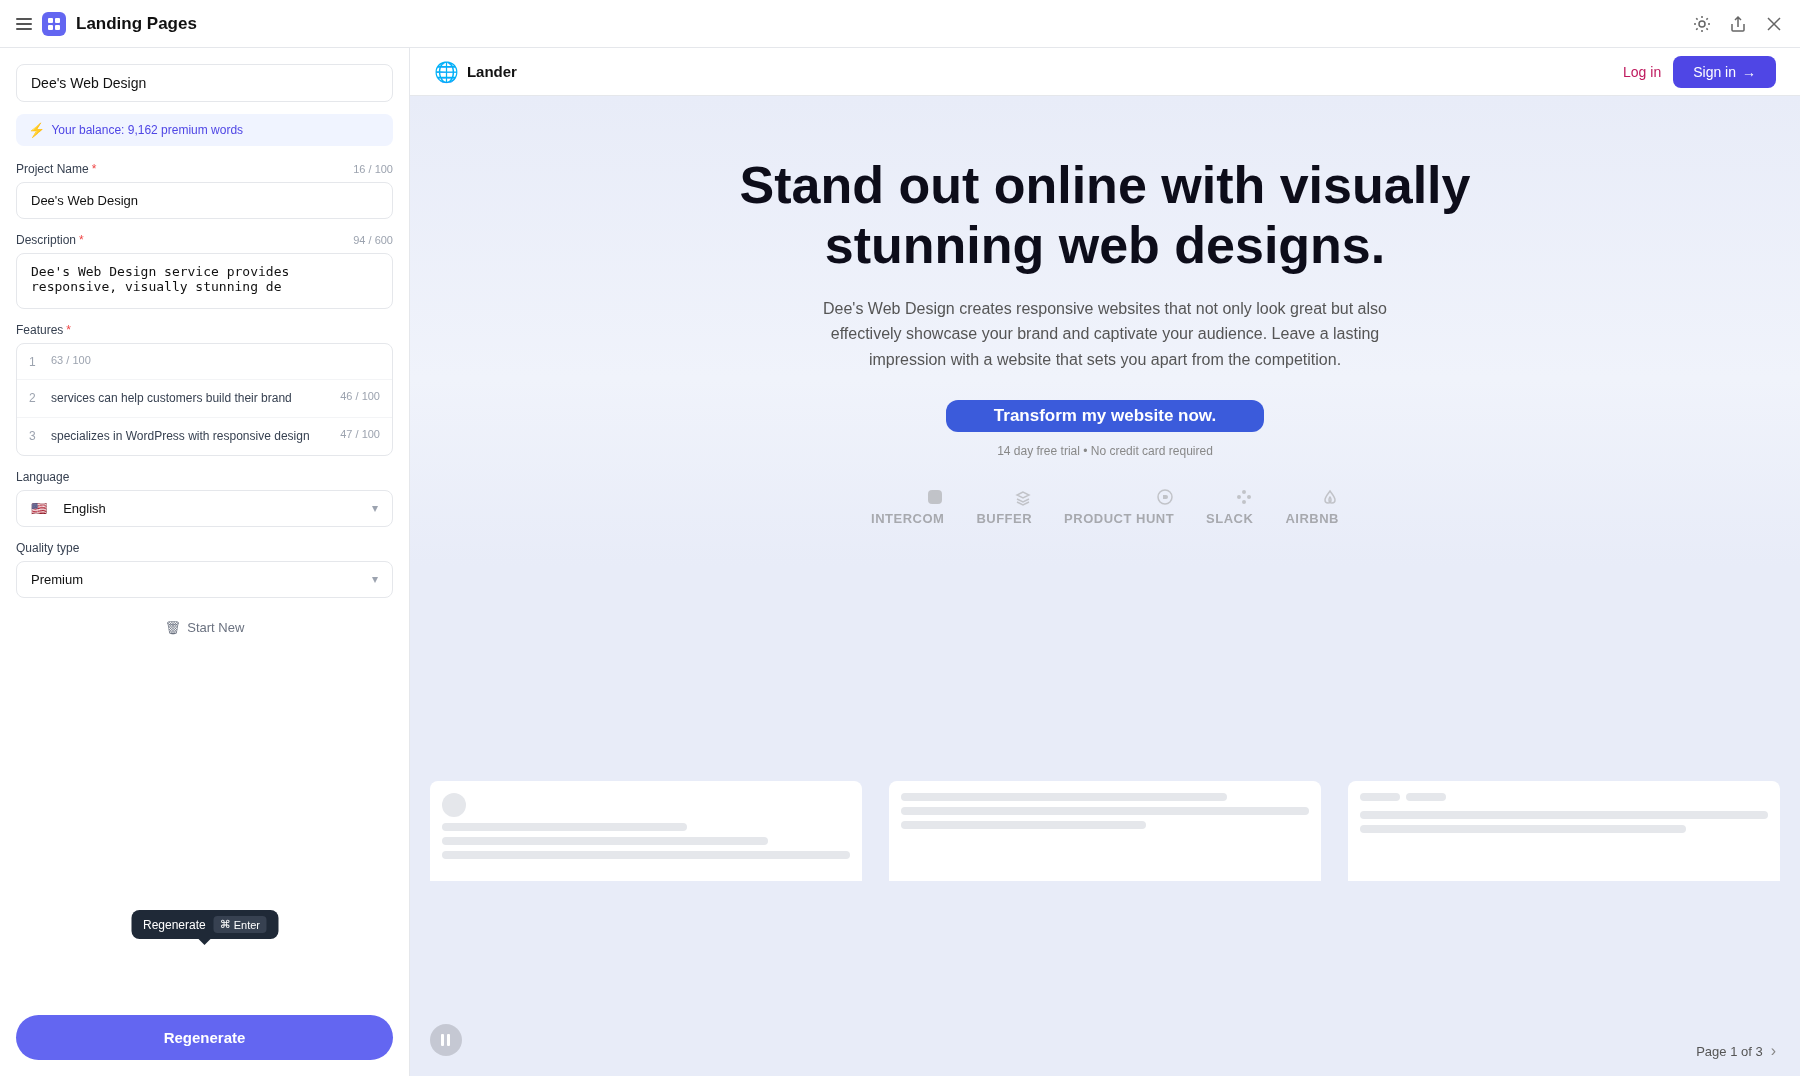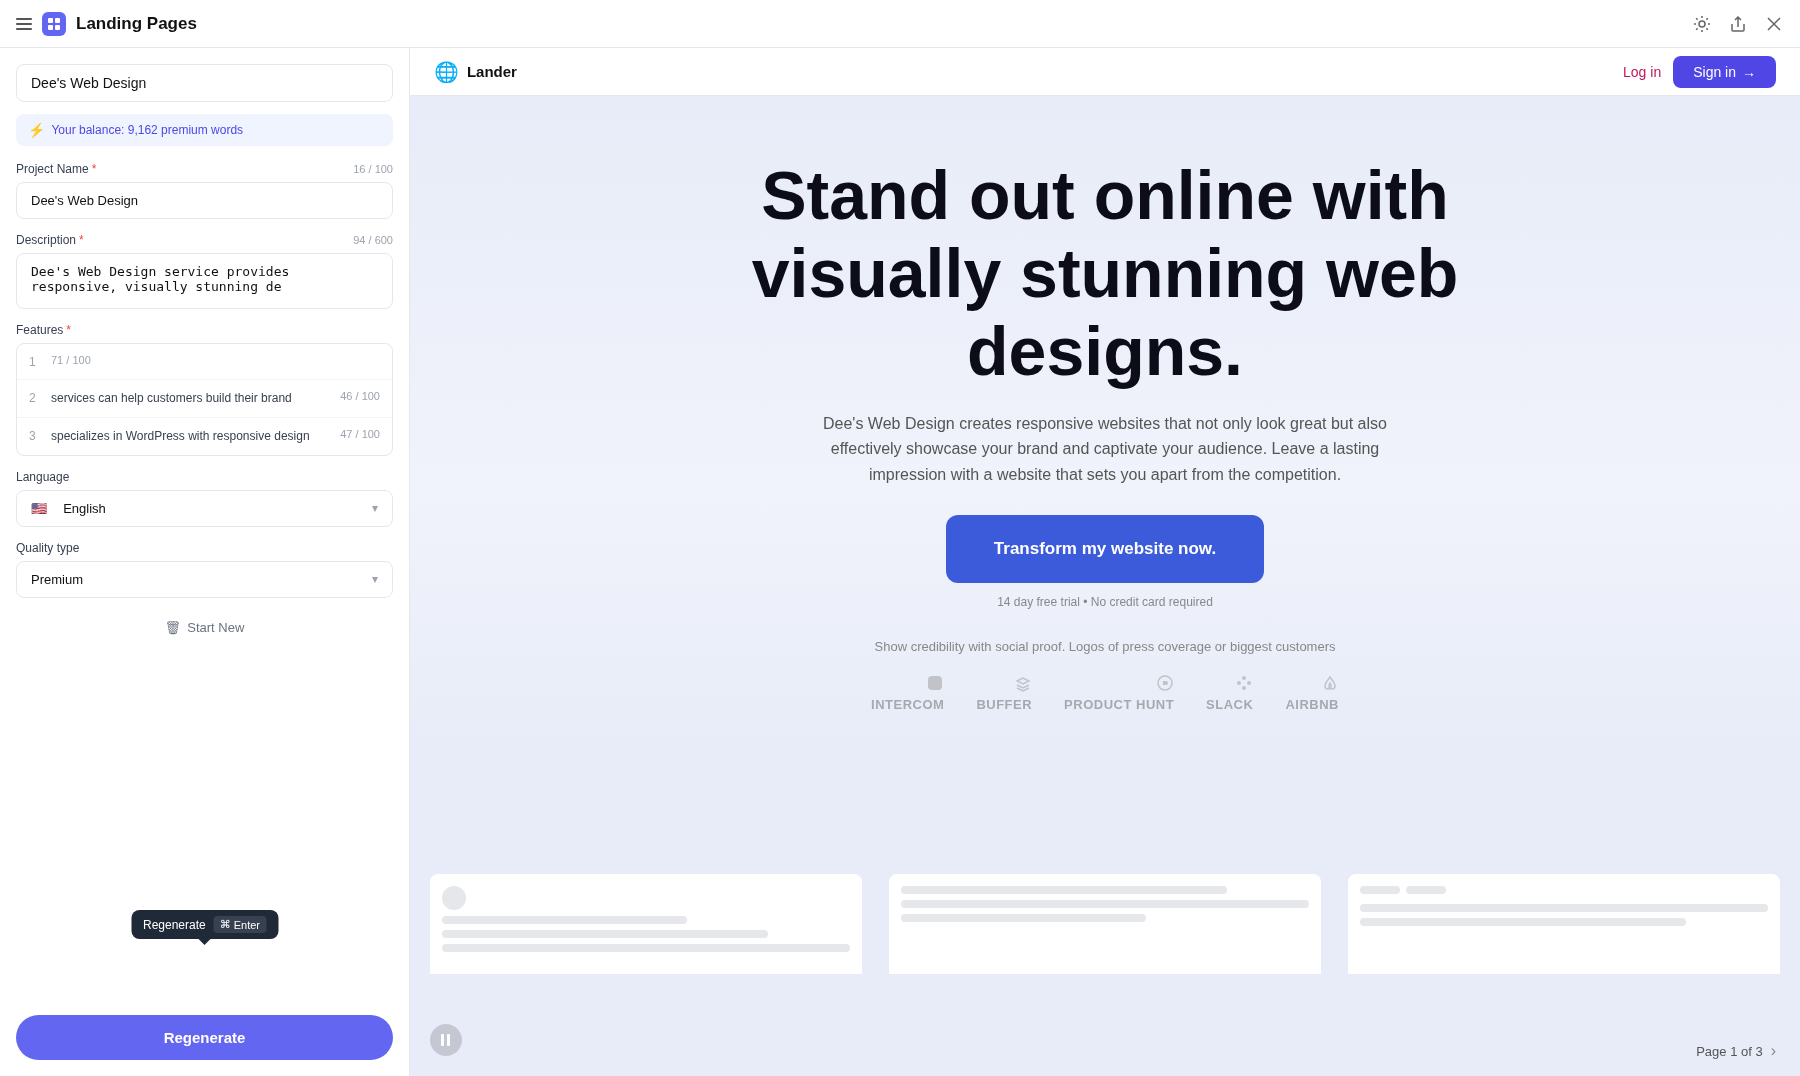--- a/index.html
+++ b/index.html
@@ -251,42 +251,42 @@
     }
 
     
     .hero-section {
       background: linear-gradient(180deg, #e8ecf8 0%, #f0f3fb 60%, #e8ecf8 100%);
       padding: 60px 120px 40px;
       text-align: center;
       flex-shrink: 0;
     }
     .hero-title {
-      font-size: 68px;
+      font-size: 52px;
       font-weight: 800;
       color: #0d0d1a;
       line-height: 1.15;
       margin-bottom: 20px;
       max-width: 820px;
       margin-left: auto;
       margin-right: auto;
     }
     .hero-subtitle {
       font-size: 16px;
       color: #555;
       line-height: 1.6;
       max-width: 580px;
       margin: 0 auto 28px;
     }
     .hero-cta {
       background: #3b5bdb;
       color: #fff;
       border: none;
       border-radius: 12px;
-      padding: 24px 48px;
+      padding: 6px 48px;
       font-size: 17px;
       font-weight: 600;
       cursor: pointer;
       display: inline-block;
       margin-bottom: 12px;
     }
     .hero-disclaimer {
       font-size: 12px;
       color: #888;
       margin-bottom: 30px;
@@ -457,21 +457,21 @@
     <div class="features-section">
       <div class="form-label">
         <span class="form-label-text">
           <span>Features</span>
           <span class="required">*</span>
         </span>
       </div>
       <div class="features-list">
         <div class="feature-item">
           <span class="feature-num">1</span>
-          <span class="feature-count">71 / 100</span>
+          <span class="feature-count">63 / 100</span>
         </div>
         <div class="feature-item">
           <span class="feature-num">2</span>
           <span class="feature-text">services can help customers build their brand</span>
           <span class="feature-count">46 / 100</span>
         </div>
         <div class="feature-item">
           <span class="feature-num">3</span>
           <span class="feature-text">specializes in WordPress with responsive design</span>
           <span class="feature-count">47 / 100</span>
@@ -536,21 +536,20 @@
       </div>
     </div>
 
     <div class="hero-section">
       <h1 class="hero-title">Stand out online with visually stunning web designs.</h1>
       <p class="hero-subtitle">Dee's Web Design creates responsive websites that not only look great but also effectively showcase your brand and captivate your audience. Leave a lasting impression with a website that sets you apart from the competition.</p>
       <div style="display:flex;flex-direction:column;align-items:center;">
         <button class="hero-cta">Transform my website now.</button>
         <p class="hero-disclaimer">14 day free trial • No credit card required</p>
       </div>
-      <p class="social-proof-label">Show credibility with social proof. Logos of press coverage or biggest customers</p>
       <div class="logos-row">
         <div class="logo-item">
           <svg width="18" height="18" viewBox="0 0 18 18" fill="#999">
               <rect x="2" y="2" width="14" height="14" rx="4"></rect>
             </svg>
           <span>INTERCOM</span>
         </div>
         <div class="logo-item">
           <svg width="18" height="18" viewBox="0 0 18 18" fill="none" stroke="#999" stroke-width="1.5">
               <path d="M9 4L3 7l6 3 6-3-6-3zM3 11l6 3 6-3M3 14l6 3 6-3"></path>

